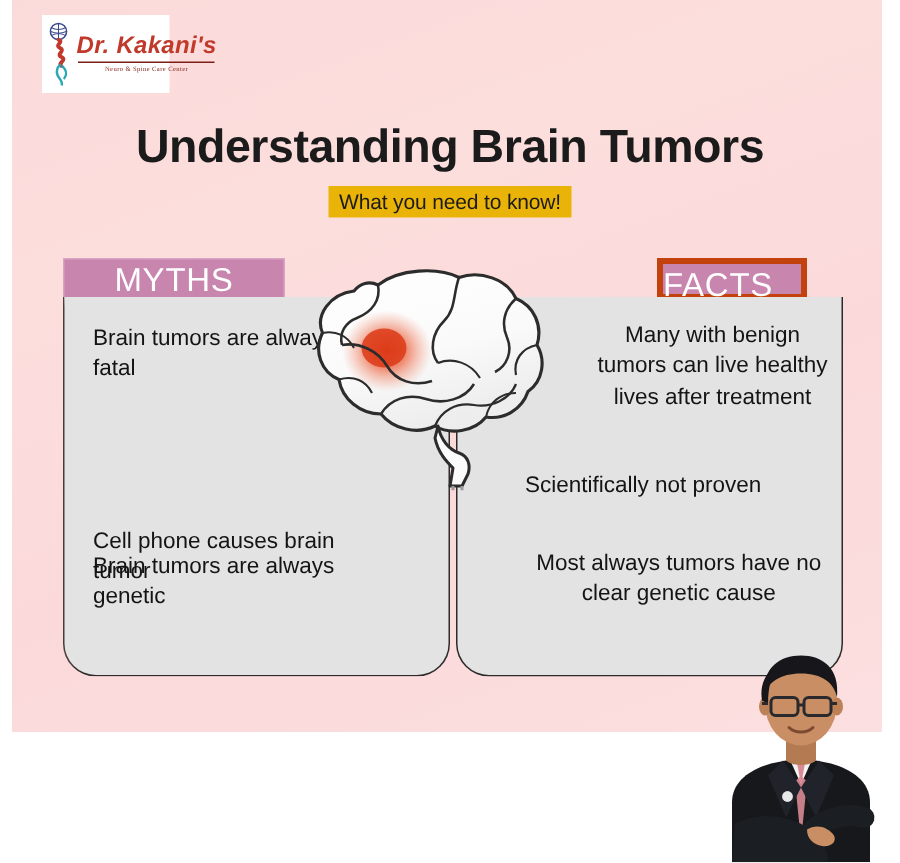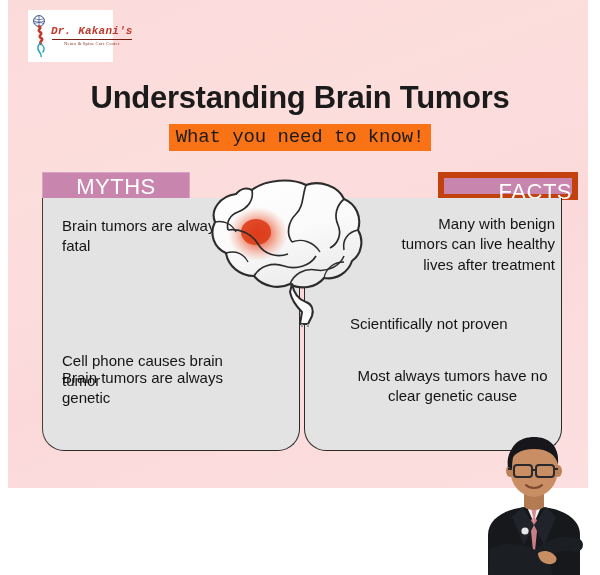--- a/index.html
+++ b/index.html
@@ -60,24 +60,24 @@
     height: 44px;
     flex: 0 0 20px;
     position: relative;
   }
   .logo-text-wrap {
     flex: 1 1 auto;
     text-align: center;
     line-height: 1;
   }
   .logo-name {
-    font-family: Liberation Mono, monospace;
+    font-family: Liberation Sans, sans-serif;
     font-style: italic;
     font-weight: bold;
-    font-size: 11px;
+    font-size: 16px;
     color: #c0392b;
     letter-spacing: 0.2px;
     white-space: nowrap;
   }
   .logo-rule {
     height: 1px;
     background: #7a1f16;
     margin: 2px 1px 2px 1px;
   }
   .logo-tag {
@@ -102,26 +102,25 @@
   }
   .subtitle-row {
     position: absolute;
     left: 0;
     top: 124px;
     width: 600px;
     text-align: center;
   }
   .subtitle {
     display: inline-block;
-    background: #f97316;
+    background: #eab308;
     color: #1b1b1b;
-    font-size: 19px;
+    font-size: 14px;
     padding: 2px 7px 3px 7px;
     letter-spacing: -0.1px;
-    font-family: Liberation Mono, monospace;
   }
   
   .banner {
     position: absolute;
     top: 172px;
     height: 28px;
     background: #c885ad;
     color: #ffffff;
     font-size: 22px;
     line-height: 28px;
@@ -129,23 +128,23 @@
     box-sizing: border-box;
   }
   .banner.myths {
     left: 42px;
     width: 148px;
     text-align: center;
     border: 1px solid #d9a4c4;
   }
   .banner.facts {
     left: 438px;
-    width: 140px;
-    text-align: right;
-    border: 6px solid #c2410c;
+    width: 100px;
+    text-align: left;
+    border: 4px solid #c2410c;
   }
   
   .card {
     position: absolute;
     top: 198px;
     height: 253px;
     background: #e3e3e3;
     border: 1.6px solid #2e2a2a;
     box-sizing: border-box;
   }
@@ -180,21 +179,21 @@
   .fact-list {
     position: absolute;
     left: 350px;
     top: 214px;
     width: 205px;
     color: #141414;
     font-size: 15px;
     line-height: 1.35;
   }
   .fact-item.f1 {
-    position: absolute; top: 0; right: 0; width: 160px; text-align: right;
+    position: absolute; top: 0; right: 0; width: 160px; text-align: center;
   }
   .fact-item.f2 {
     position: absolute; top: 100px; right: 0; width: 205px; 
   }
   .fact-item.f3 {
     position: absolute; top: 152px; right: 0; width: 205px; text-align: center;
   }
   
   .brain {
     position: absolute;

